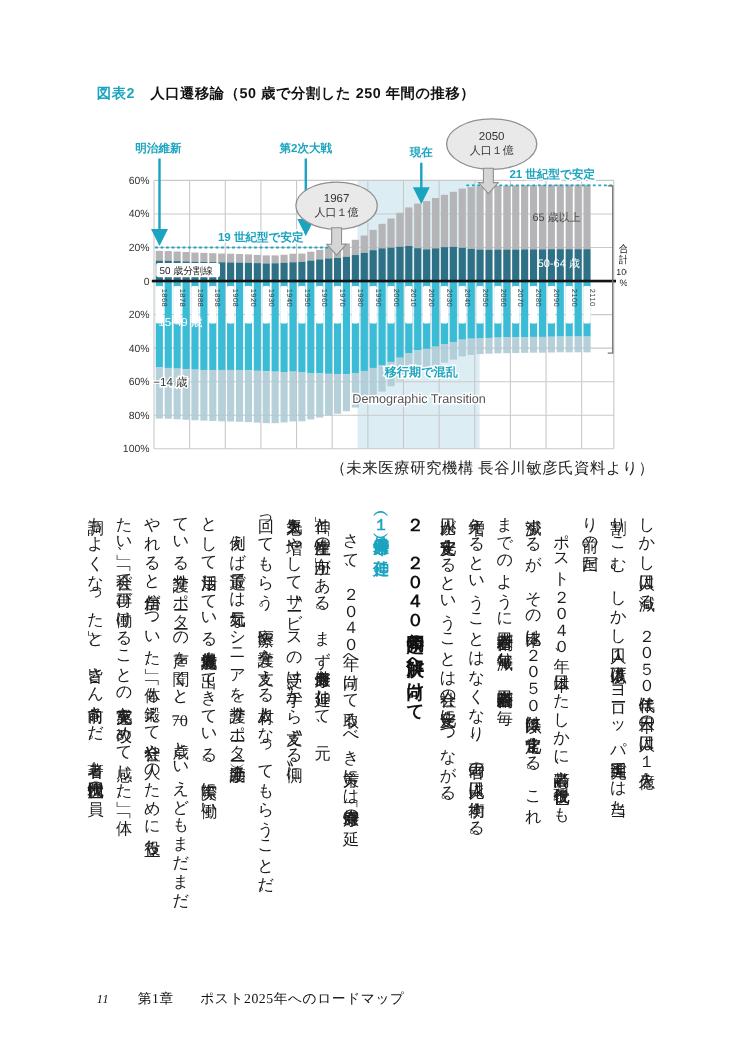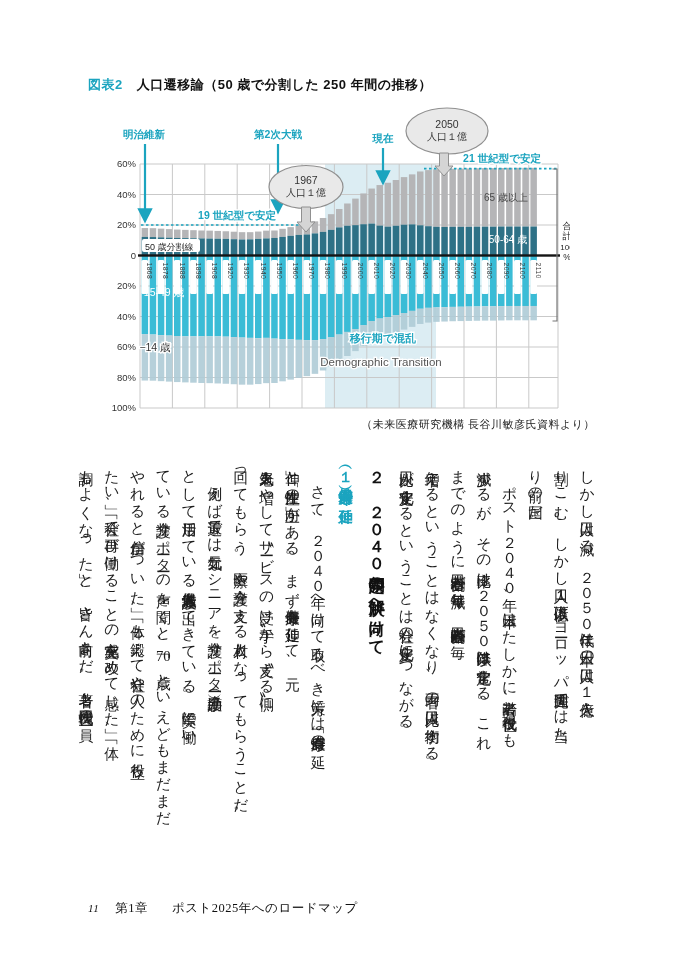--- a/index.html
+++ b/index.html
@@ -8,36 +8,36 @@
     overflow:hidden; font-family:"Liberation Sans", sans-serif;
   }
   
   #fig-title{position:absolute; left:88px; top:76px; font-size:13px; font-weight:bold; letter-spacing:.5px;}
   #fig-title .lab{color:var(--accent); margin-right:14px;}
   #fig-title .ttl{color:#111;}
   
   #chart{position:absolute; left:100px; top:100px;}
   
   #fig-source{position:absolute; left:280px; top:417px; width:315px; text-align:right;
-    font-family:"Liberation Serif", serif; font-size:11px; color:#222; letter-spacing:.5px;}
+    font-family:"Liberation Serif", serif; font-size:14px; color:#222; letter-spacing:.5px;}
   
   #body-text{position:absolute; left:70px; top:460px; width:524px; height:426px;
     display:flex; flex-direction:row-reverse; justify-content:flex-start; gap:11px;}
   .v{writing-mode:vertical-rl; text-orientation:mixed;
     font-family:"Liberation Serif", serif; font-size:14.8px; letter-spacing:.3px;
     color:#1c1c1c; line-height:1; height:426px;}
   .v.h2{font-family:"Liberation Sans", sans-serif; font-weight:bold; font-size:16px;
     color:#111; letter-spacing:1.2px; margin:0 3px;}
   .v.h3{font-family:"Liberation Sans", sans-serif; font-weight:bold; font-size:14.5px;
     color:var(--accent); letter-spacing:.8px; margin:0 2px;}
   .tcy{text-combine-upright:all;}
   
   #footer{position:absolute; left:88px; top:900px; font-family:"Liberation Serif", serif;
     font-size:12.5px; color:#111; letter-spacing:.5px;}
-  #footer .pagenum{font-style:italic; margin-right:16px; font-size:11px;}
+  #footer .pagenum{font-style:italic; margin-right:26px; font-size:11px;}
   #footer .chap{margin-right:24px;}
 </style>
 </head>
 <body>
 
 <div id="page">
 
   <div id="fig-title">
     <span class="lab">図表2</span><span class="ttl">人口遷移論（50 歳で分割した 250 年間の推移）</span>
   </div>

